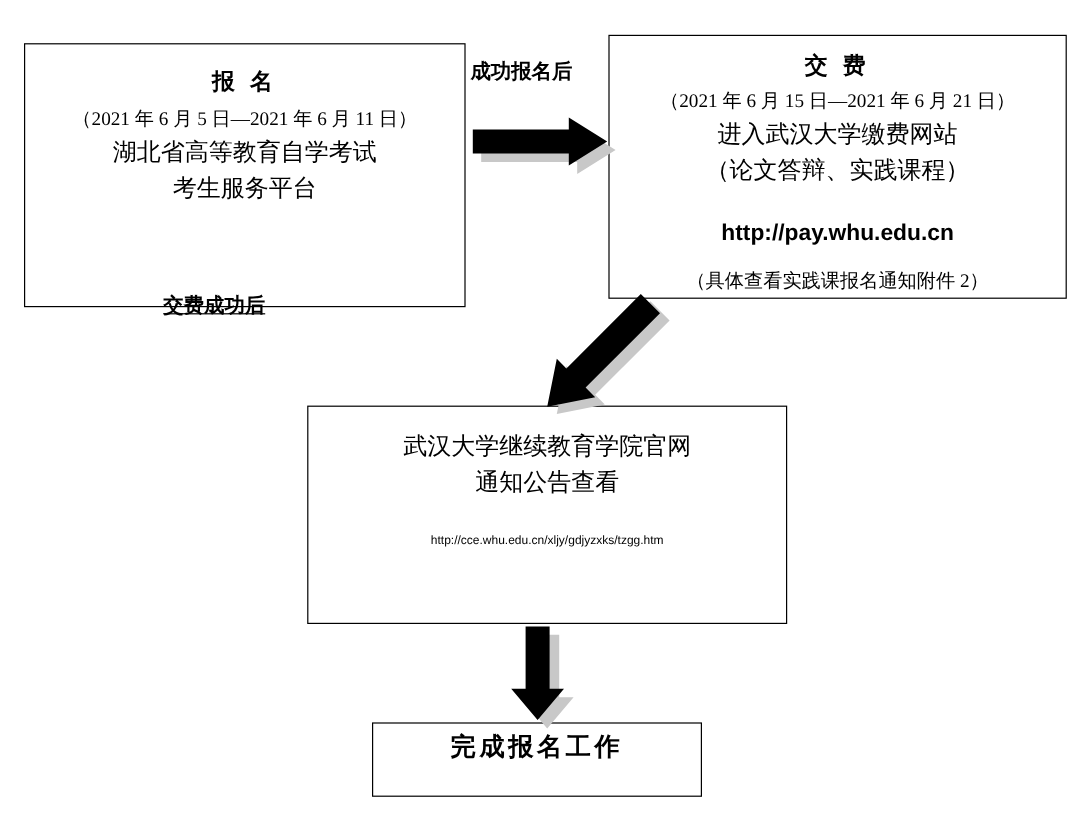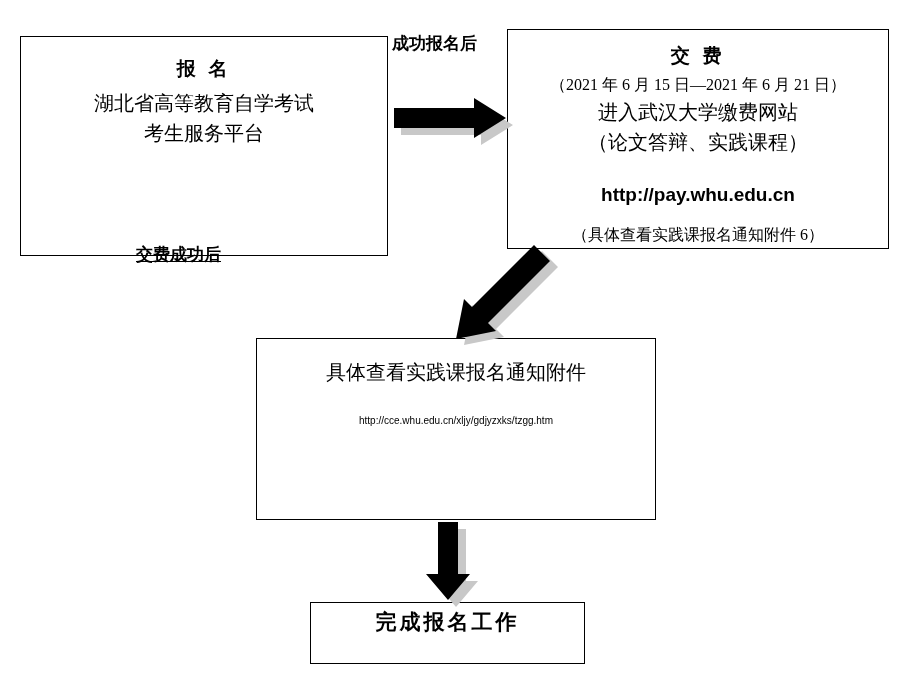--- a/index.html
+++ b/index.html
@@ -99,50 +99,52 @@
   }
   #box-done .b-title { font-size: 21px; letter-spacing: 3px; }
 
   
   .arrow-label {
     position: absolute;
     font-size: 17px;
     font-weight: bold;
     white-space: nowrap;
   }
-  #label-after-apply { left: 392px; top: 32px; }
+  #label-after-apply { left: 392px; top: 48px; }
   #label-after-pay   { left: 136px; top: 243px; text-decoration: underline; }
 
   svg.arrow { position: absolute; overflow: visible; }
   #arrow1 { left: 388px; top: 92px; }
   #arrow2 { left: 430px; top: 243px; }
   #arrow3 { left: 420px; top: 520px; }
 </style>
 </head>
 <body>
 
 <div class="stage">
 
   <div class="box" id="box-apply">
     <span class="line b-title">报 名</span>
+    <span class="line b-sub">（2021 年 6 月 5 日—2021 年 6 月 11 日）</span>
     <span class="line b-text">湖北省高等教育自学考试</span>
     <span class="line b-text">考生服务平台</span>
   </div>
 
   <div class="box" id="box-pay">
     <span class="line b-title">交 费</span>
     <span class="line b-sub">（2021 年 6 月 15 日—2021 年 6 月 21 日）</span>
     <span class="line b-text">进入武汉大学缴费网站</span>
     <span class="line b-text">（论文答辩、实践课程）</span>
     <span class="line url-bold">http://pay.whu.edu.cn</span>
-    <span class="line note">（具体查看实践课报名通知附件 6）</span>
+    <span class="line note">（具体查看实践课报名通知附件 2）</span>
   </div>
 
   <div class="box" id="box-schedule">
-    <span class="line b-text">具体查看实践课报名通知附件</span>
+    <span class="line b-text">武汉大学继续教育学院官网</span>
+    <span class="line b-text">通知公告查看</span>
     <span class="line url-plain">http://cce.whu.edu.cn/xljy/gdjyzxks/tzgg.htm</span>
   </div>
 
   <div class="box" id="box-done">
     <span class="line b-title">完成报名工作</span>
   </div>
 
   <div class="arrow-label" id="label-after-apply">成功报名后</div>
   <div class="arrow-label" id="label-after-pay">交费成功后</div>
 

